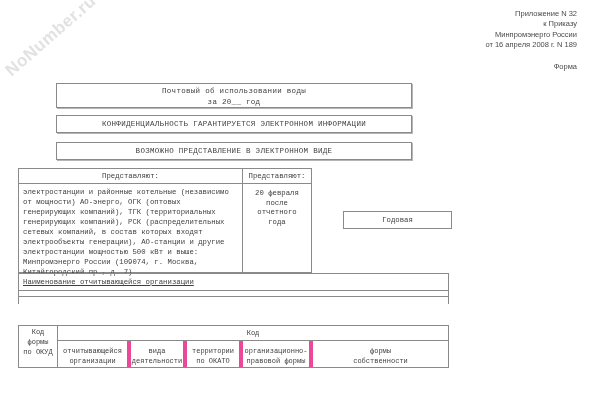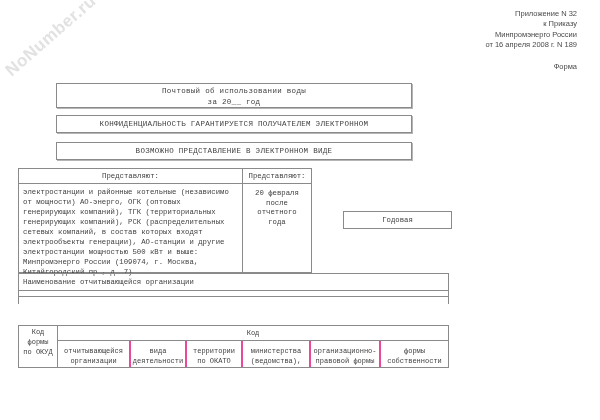--- a/index.html
+++ b/index.html
@@ -105,21 +105,21 @@
   
   .org-section {
     position: absolute;
     left: 18px;
     top: 273px;
     width: 431px;
     border: 1px solid #8a8a8a;
     border-bottom: none;
     font-size: 7.3px;
   }
-  .org-row { border-bottom: 1px solid #8a8a8a; padding-left: 4px; }
+  .org-row { border-bottom: 1px solid #8a8a8a; padding-left: 4px; text-decoration: underline; }
   .org-row-name    { height: 17px; line-height: 16px; }
   .org-row-blank1  { height: 6px; }
   .org-row-address { height: 22px; line-height: 21px; }
   .org-row-blank2  { height: 7px; border-bottom: none; }
 
   
   .code-table {
     position: absolute;
     left: 18px;
     top: 325px;
@@ -139,21 +139,21 @@
   }
   .ct-right { flex: 1; display: flex; flex-direction: column; }
   .ct-group-header {
     height: 15px;
     border-bottom: 1px solid #8a8a8a;
     line-height: 14px;
     flex: none;
   }
   .ct-subrow { flex: 1; display: flex; }
   .ct-cell {
-    border-right: 2px solid #ec4899;
+    border-right: 4px solid #ec4899;
     padding-top: 5px;
     line-height: 10px;
   }
   .ct-cell:last-child { border-right: none; }
   .ct-c1 { width: 73px; }
   .ct-c2 { width: 56px; }
   .ct-c3 { width: 56px; }
   .ct-c4 { width: 68px; }
   .ct-c5 { width: 70px; }
   .ct-c6 { flex: 1; }
@@ -168,21 +168,21 @@
   <div class="page-header pre">Приложение N 32
 к Приказу
 Минпромэнерго России
 от 16 апреля 2008 г. N 189</div>
 
   <div class="form-label">Форма</div>
 
   <div class="banner banner-title pre">Почтовый об использовании воды
 за 20__ год</div>
 
-  <div class="banner banner-confid">КОНФИДЕНЦИАЛЬНОСТЬ ГАРАНТИРУЕТСЯ ПОЛУЧАТЕЛЕМ ЭЛЕКТРОННОМ</div>
+  <div class="banner banner-confid">КОНФИДЕНЦИАЛЬНОСТЬ ГАРАНТИРУЕТСЯ ЭЛЕКТРОННОМ ИНФОРМАЦИИ</div>
 
   <div class="banner banner-electr">ВОЗМОЖНО ПРЕДСТАВЛЕНИЕ В ЭЛЕКТРОННОМ ВИДЕ</div>
 
   <div class="submission-table">
     <div class="sub-col1">
       <div class="sub-header">Представляют:</div>
       <div class="sub-body1 pre">электростанции и районные котельные (независимо
 от мощности) АО-энерго, ОГК (оптовых
 генерирующих компаний), ТГК (территориальных
 генерирующих компаний), РСК (распределительных
@@ -215,22 +215,20 @@
 по ОКУД</div>
     <div class="ct-right">
       <div class="ct-group-header">Код</div>
       <div class="ct-subrow">
         <div class="ct-cell ct-c1 pre">отчитывающейся
 организации</div>
         <div class="ct-cell ct-c2 pre">вида
 деятельности</div>
         <div class="ct-cell ct-c3 pre">территории
 по ОКАТО</div>
-        <div class="ct-cell ct-c4 pre">министерства
-(ведомства),</div>
         <div class="ct-cell ct-c5 pre">организационно-
 правовой формы</div>
         <div class="ct-cell ct-c6 pre">формы
 собственности</div>
       </div>
     </div>
   </div>
 
 </div>
 

